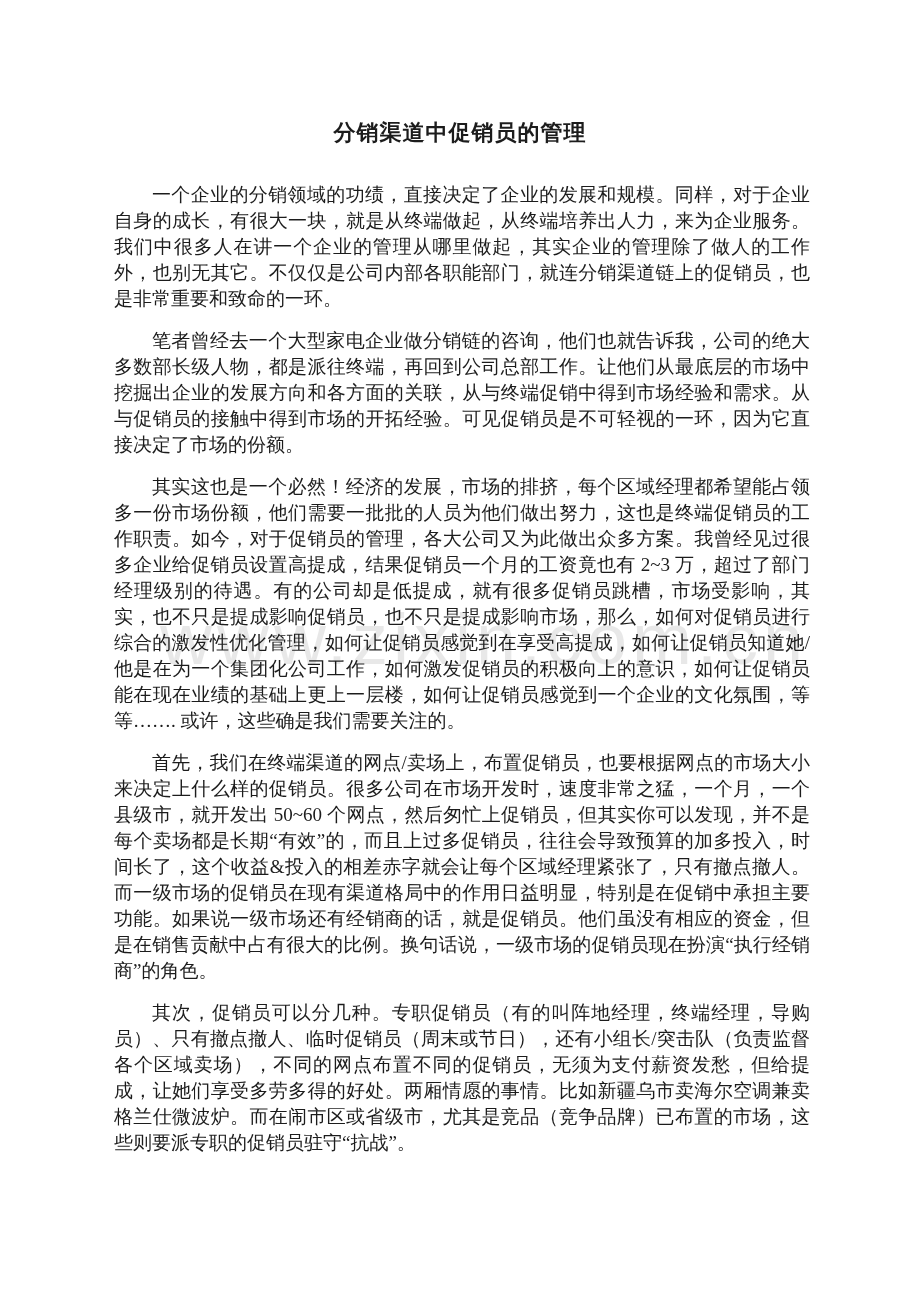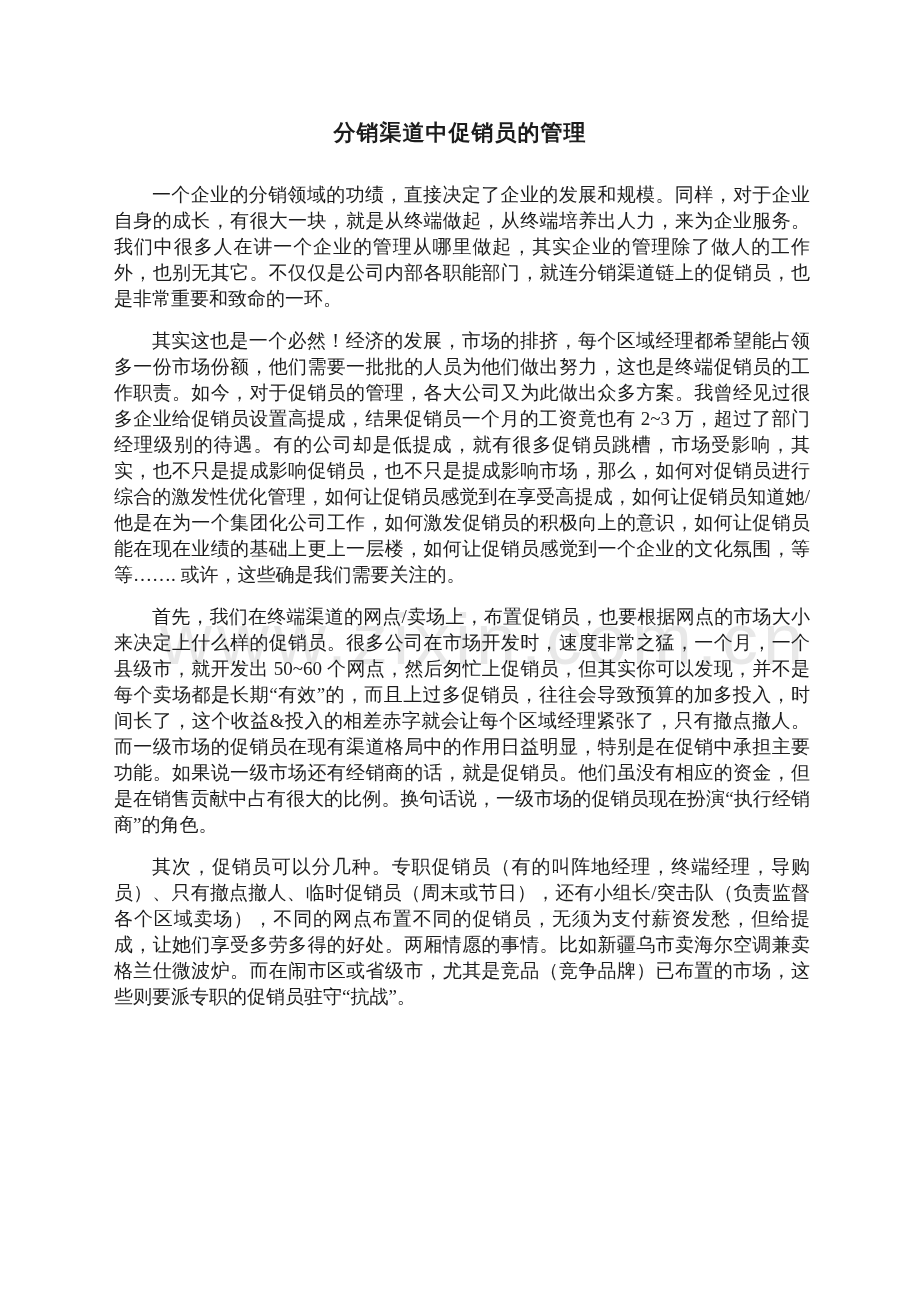--- a/index.html
+++ b/index.html
@@ -62,18 +62,19 @@
 <body>
 
 <div class="page">
 
   <div class="watermark">www.zixin.com.cn</div>
 
   <h1 class="doc-title">分销渠道中促销员的管理</h1>
 
   <div class="content">
     <p>一个企业的分销领域的功绩，直接决定了企业的发展和规模。同样，对于企业自身的成长，有很大一块，就是从终端做起，从终端培养出人力，来为企业服务。我们中很多人在讲一个企业的管理从哪里做起，其实企业的管理除了做人的工作外，也别无其它。不仅仅是公司内部各职能部门，就连分销渠道链上的促销员，也是非常重要和致命的一环。</p>
+    <p>笔者曾经去一个大型家电企业做分销链的咨询，他们也就告诉我，公司的绝大多数部长级人物，都是派往终端，再回到公司总部工作。让他们从最底层的市场中挖掘出企业的发展方向和各方面的关联，从与终端促销中得到市场经验和需求。从与促销员的接触中得到市场的开拓经验。可见促销员是不可轻视的一环，因为它直接决定了市场的份额。</p>
     <p>其实这也是一个必然！经济的发展，市场的排挤，每个区域经理都希望能占领多一份市场份额，他们需要一批批的人员为他们做出努力，这也是终端促销员的工作职责。如今，对于促销员的管理，各大公司又为此做出众多方案。我曾经见过很多企业给促销员设置高提成，结果促销员一个月的工资竟也有 2~3 万，超过了部门经理级别的待遇。有的公司却是低提成，就有很多促销员跳槽，市场受影响，其实，也不只是提成影响促销员，也不只是提成影响市场，那么，如何对促销员进行综合的激发性优化管理，如何让促销员感觉到在享受高提成，如何让促销员知道她/他是在为一个集团化公司工作，如何激发促销员的积极向上的意识，如何让促销员能在现在业绩的基础上更上一层楼，如何让促销员感觉到一个企业的文化氛围，等等……. 或许，这些确是我们需要关注的。</p>
     <p>首先，我们在终端渠道的网点/卖场上，布置促销员，也要根据网点的市场大小来决定上什么样的促销员。很多公司在市场开发时，速度非常之猛，一个月，一个县级市，就开发出 50~60 个网点，然后匆忙上促销员，但其实你可以发现，并不是每个卖场都是长期“有效”的，而且上过多促销员，往往会导致预算的加多投入，时间长了，这个收益&amp;投入的相差赤字就会让每个区域经理紧张了，只有撤点撤人。而一级市场的促销员在现有渠道格局中的作用日益明显，特别是在促销中承担主要功能。如果说一级市场还有经销商的话，就是促销员。他们虽没有相应的资金，但是在销售贡献中占有很大的比例。换句话说，一级市场的促销员现在扮演“执行经销商”的角色。</p>
     <p>其次，促销员可以分几种。专职促销员（有的叫阵地经理，终端经理，导购员）、只有撤点撤人、临时促销员（周末或节日），还有小组长/突击队（负责监督各个区域卖场），不同的网点布置不同的促销员，无须为支付薪资发愁，但给提成，让她们享受多劳多得的好处。两厢情愿的事情。比如新疆乌市卖海尔空调兼卖格兰仕微波炉。而在闹市区或省级市，尤其是竞品（竞争品牌）已布置的市场，这些则要派专职的促销员驻守“抗战”。</p>
   </div>
 
 </div>
 
 </body></html>

